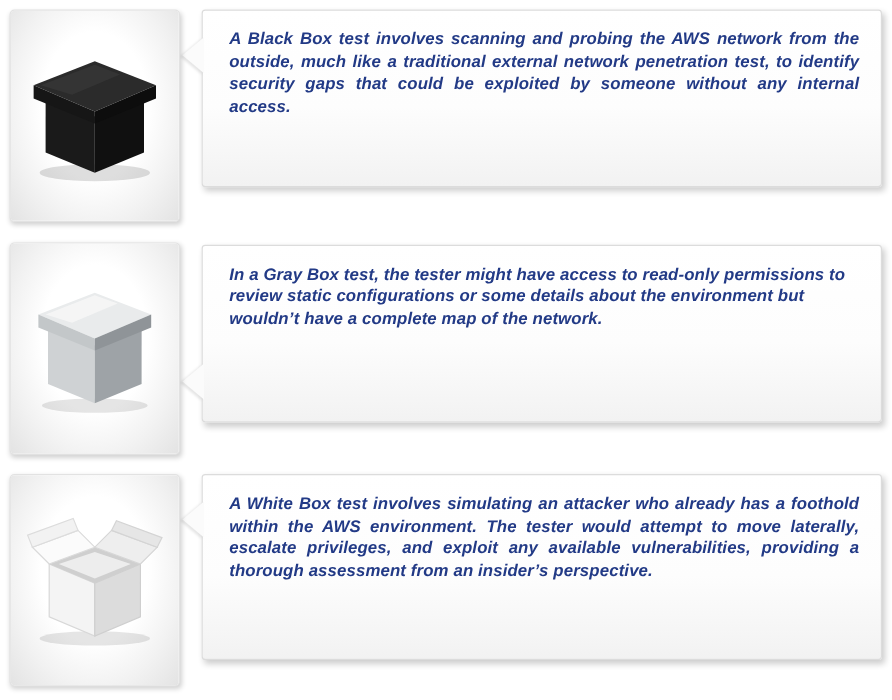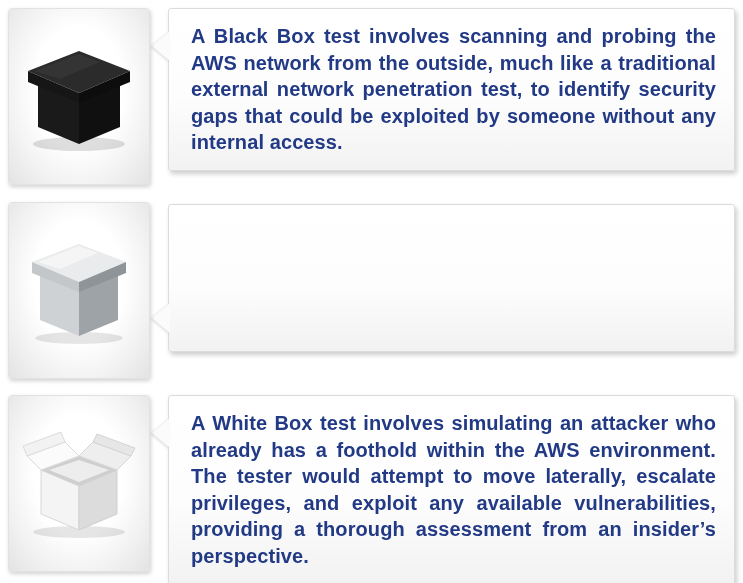--- a/index.html
+++ b/index.html
@@ -81,25 +81,26 @@
     border-right: 18px solid #fbfbfb;
     filter: drop-shadow(-2px 1px 1px rgba(0,0,0,0.10));
   }
   .pointer.top { top: 22px; }
   .pointer.bottom { bottom: 18px; }
 
   .text-card p {
     margin: 0;
     color: #223a86;
     font-weight: bold;
-    font-size: 20px;
+    font-size: 14px;
     line-height: 1.33;
     text-align: justify;
     text-justify: inter-word;
     letter-spacing: 0.1px;
+    font-style: italic;
   }
   .row-1 .text-card { min-height: 148px; }
   .row-2 .text-card { min-height: 148px; margin-top: 2px; }
   .row-3 .text-card { min-height: 155px; }
 
   .row-2 .text-card p { text-align: left; }
 </style>
 </head>
 <body>
 
@@ -143,20 +144,21 @@
           <polygon points="12,28 59,10 106,28 59,48" fill="#e9ebec"></polygon>
           <polygon points="12,28 59,48 59,58 12,39" fill="#c3c7c9"></polygon>
           <polygon points="59,48 106,28 106,39 59,58" fill="#8f9498"></polygon>
 
           <polygon points="18,28 59,12 78,19 40,35" fill="#f7f8f8" opacity="0.8"></polygon>
         </svg>
       </div>
     </div>
     <div class="text-card">
       <div class="pointer bottom"></div>
+      <p>In a Gray Box test, the tester might have access to read-only permissions to review static configurations or some details about the environment but wouldn’t have a complete map of the network.</p>
     </div>
   </div>
 
   <div class="row row-3">
     <div class="img-card">
       <div class="vignette"></div>
       <div class="box-wrap">
         <svg width="124" height="116" viewBox="0 0 124 116" aria-hidden="true">
           <ellipse cx="62" cy="106" rx="46" ry="6" fill="#000" opacity="0.10"></ellipse>
 

